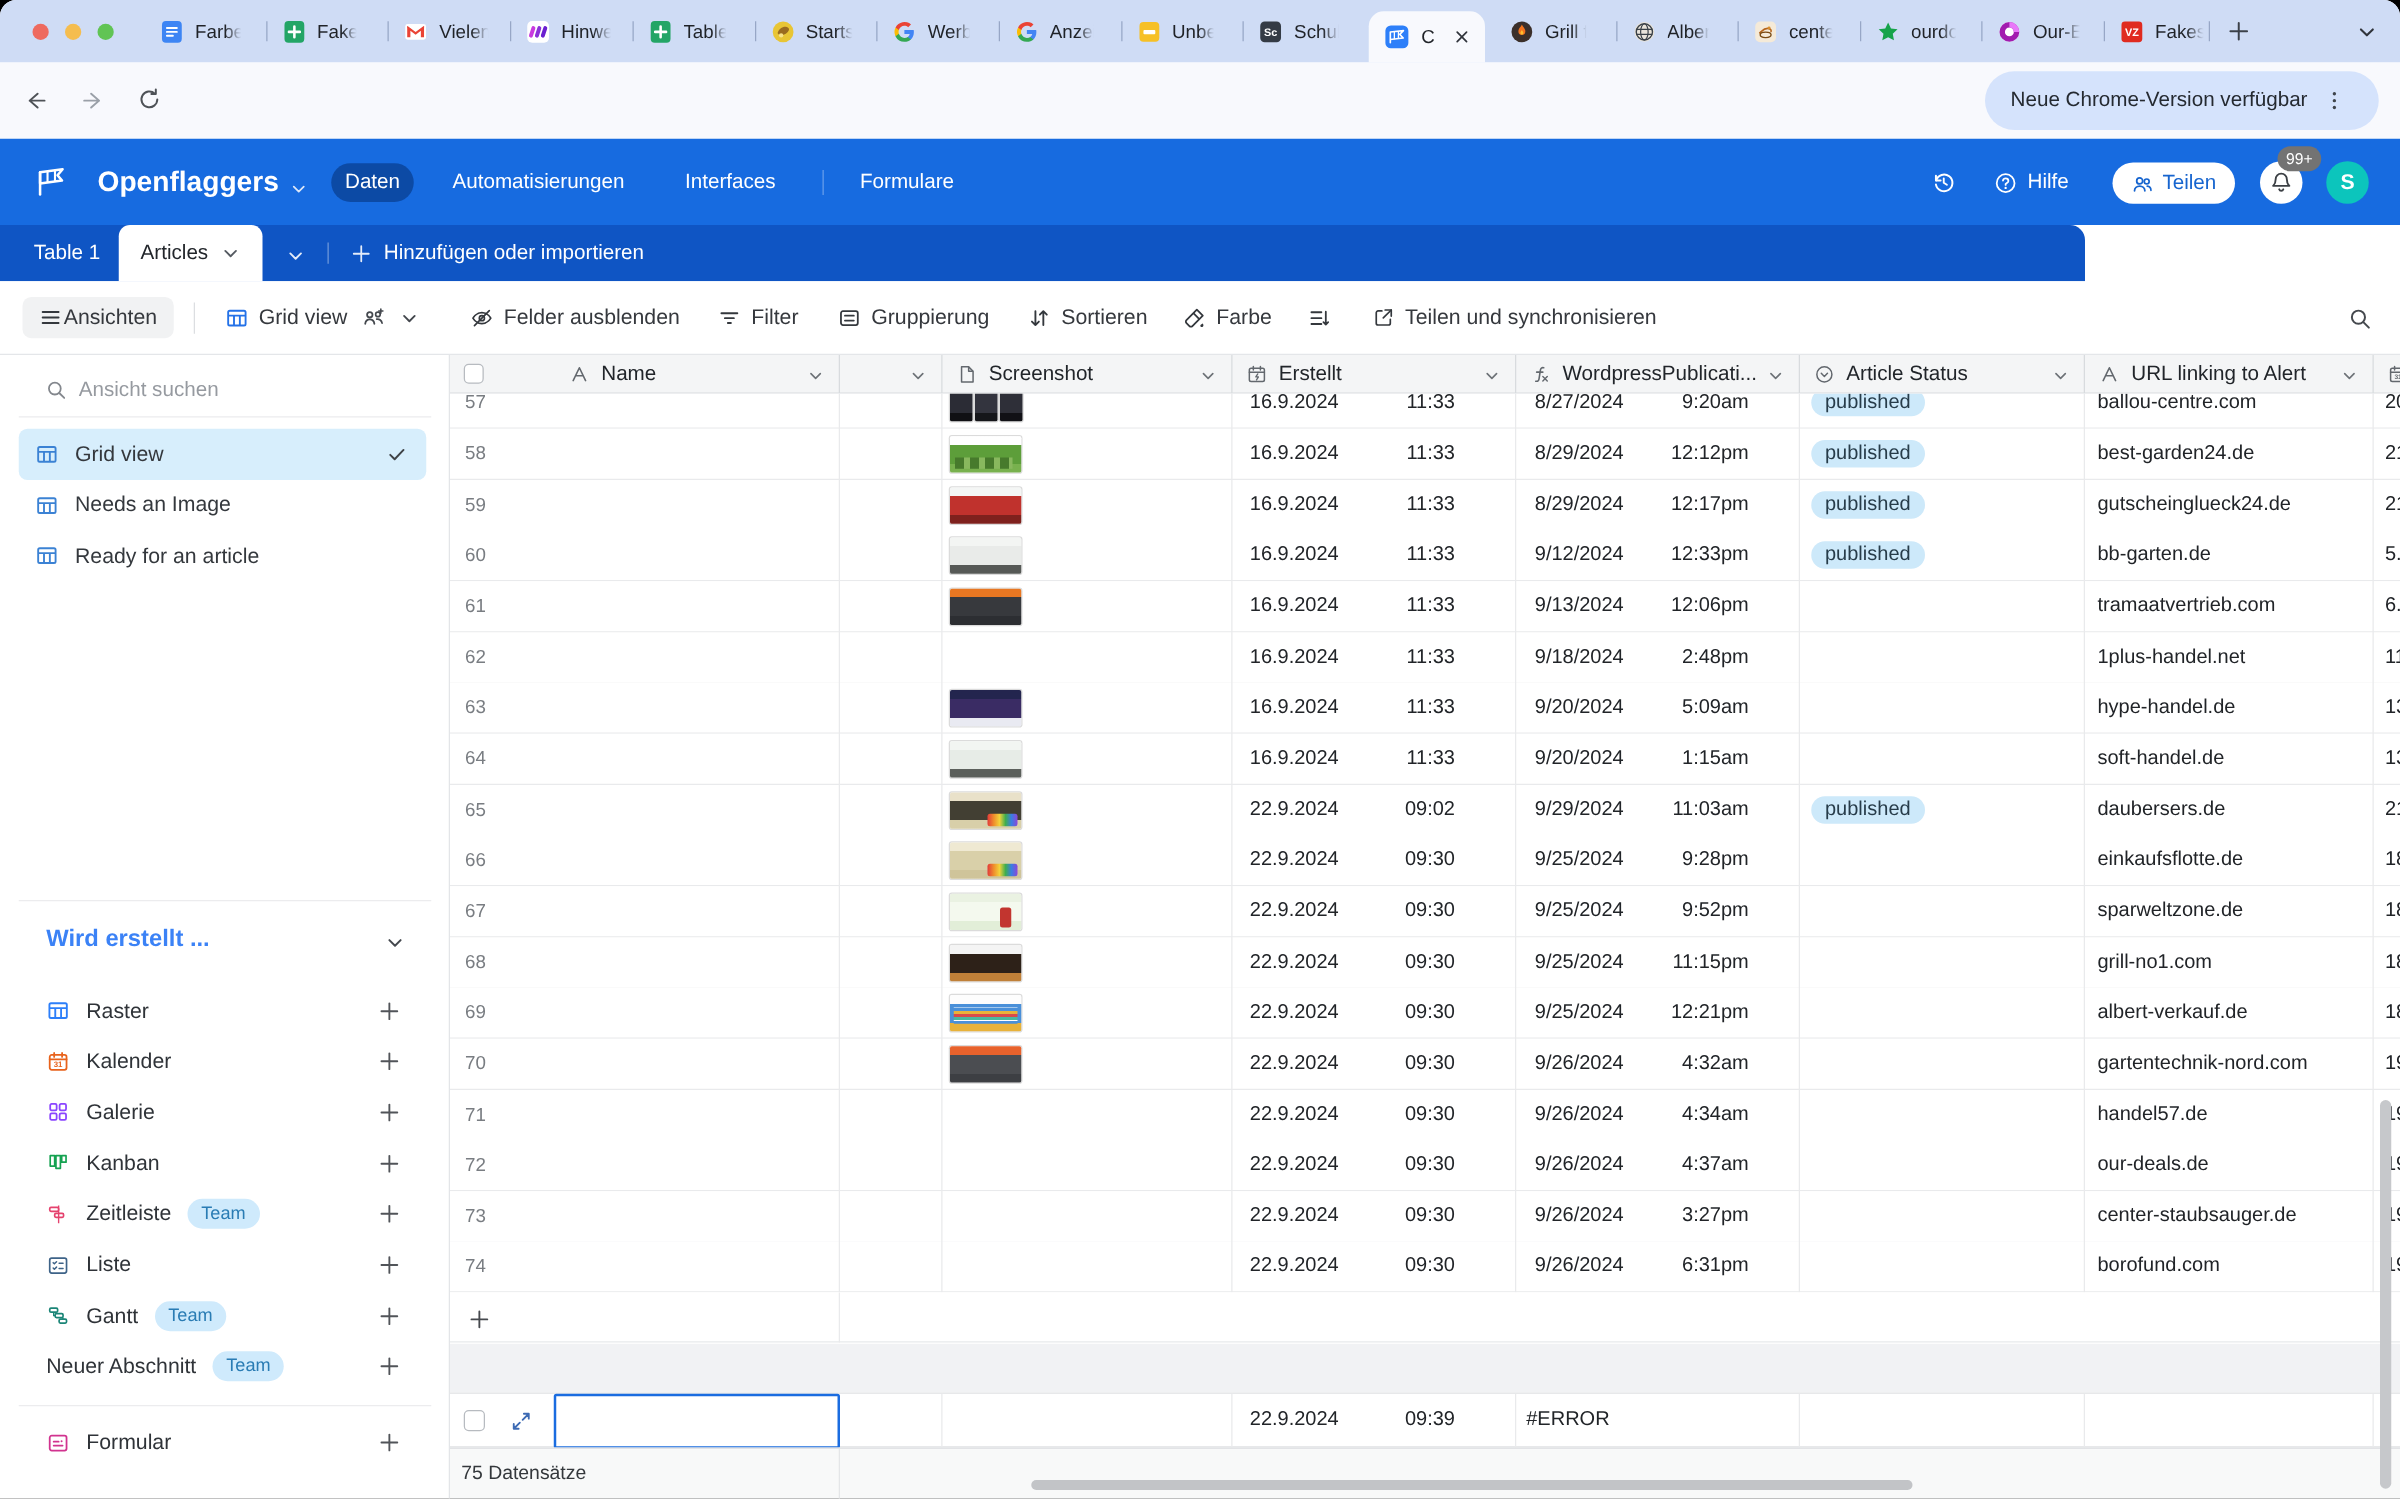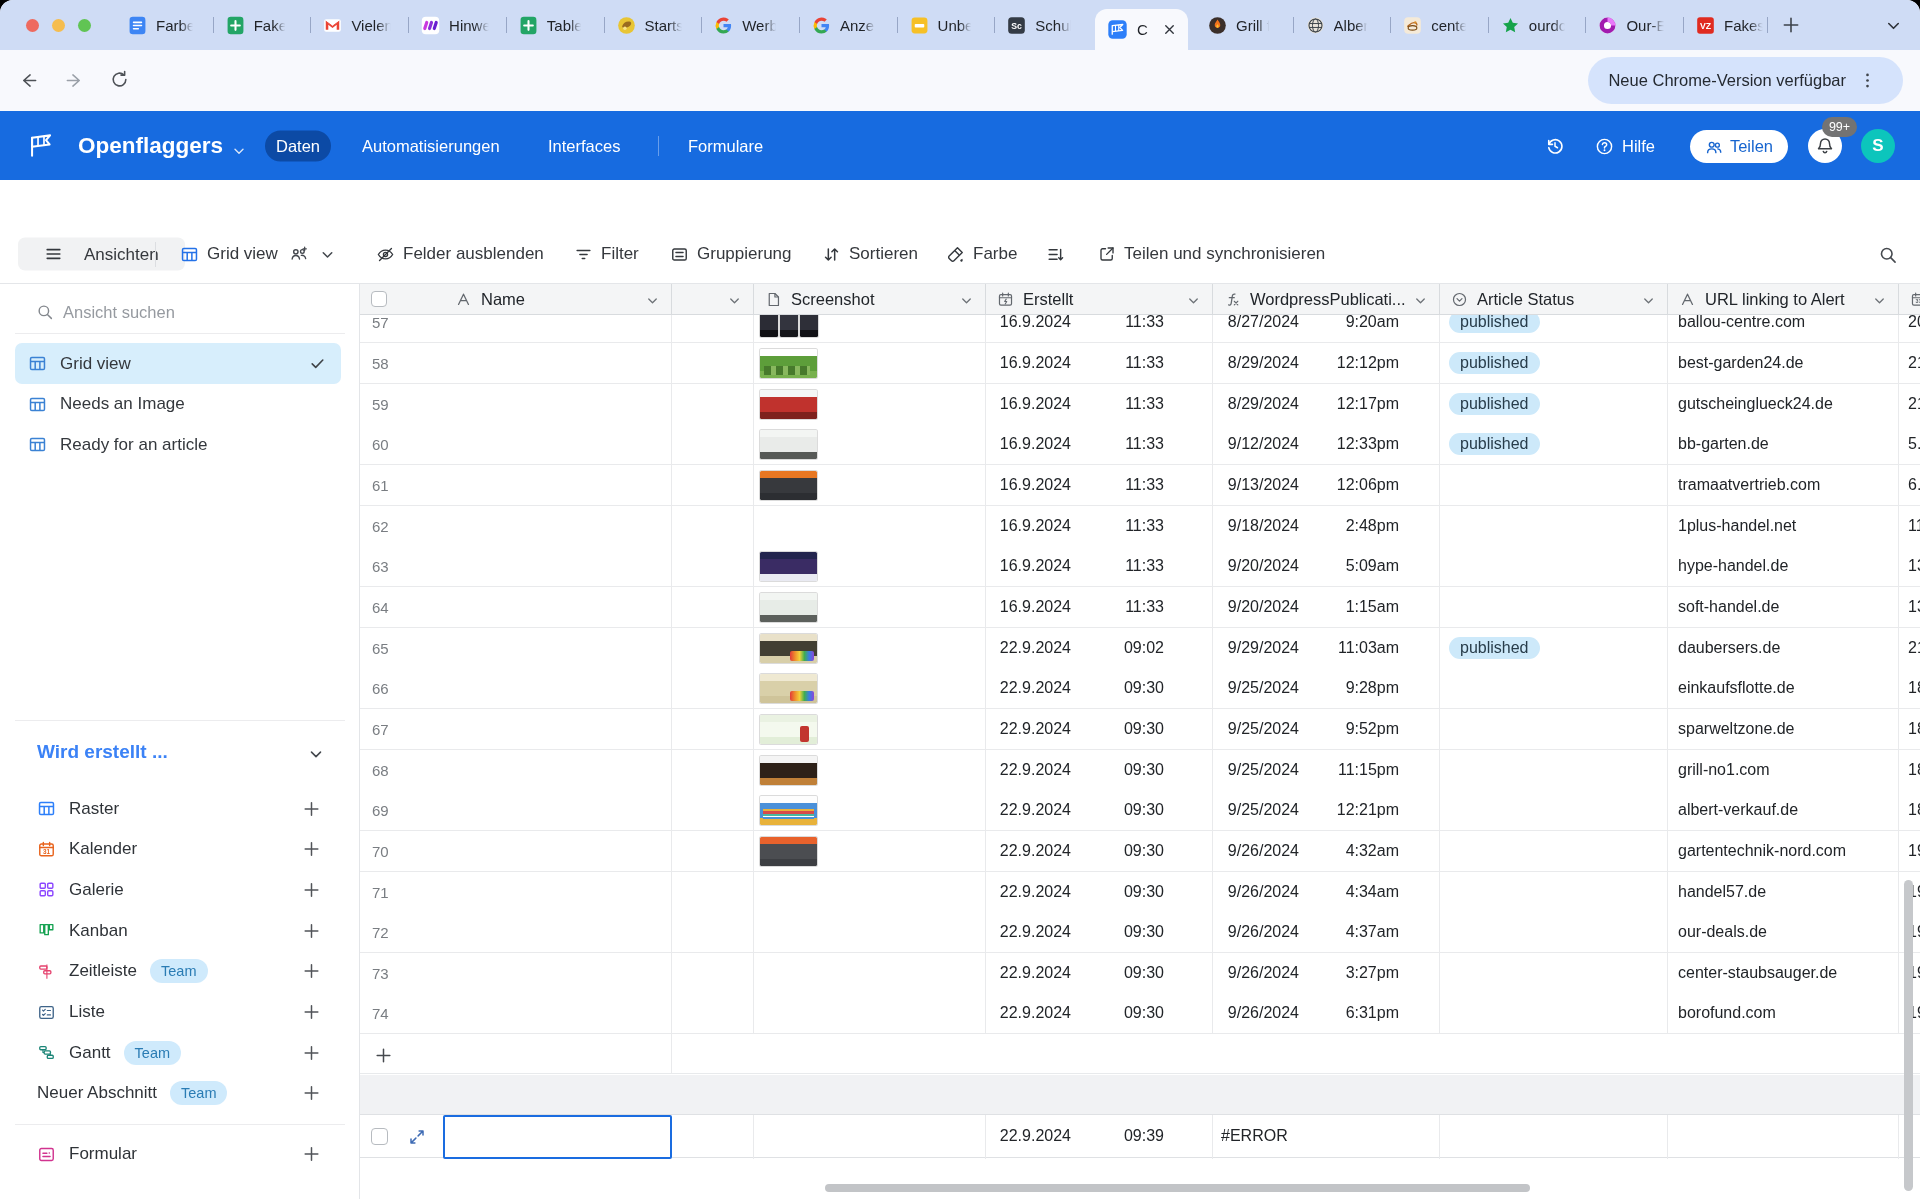--- a/index.html
+++ b/index.html
@@ -38,21 +38,21 @@
   #notif-badge { position:absolute; left:1822px; top:6px; min-width:35px; height:20px; background:#737373; border-radius:10px; color:#fff; font-size:12.5px; display:flex; align-items:center; justify-content:center; padding:0 6px; }
   #avatar-s { position:absolute; left:1861px; top:18px; width:34px; height:34px; border-radius:50%; background:#0cc5bc; color:#fff; font-size:17px; font-weight:600; display:flex; align-items:center; justify-content:center; }
 
   
   #articles-tab { position:absolute; left:95px; top:0; width:115px; height:45px; background:#fff; border-radius:9px 9px 0 0; display:flex; align-items:center; justify-content:center; gap:9px; }
   #articles-tab span { font-size:16.5px; color:#22262b; font-weight:500; }
 
   
   #toolbar { left:0; top:225px; width:1920px; height:59px; background:#fff; border-bottom:1px solid #e4e6e9; }
   .tbtn { position:absolute; top:50%; transform:translateY(-50%); display:flex; align-items:center; gap:8px; font-size:17px; color:#35383d; white-space:nowrap; }
-  #views-btn { left:18px; background:#f1f2f3; border-radius:7px; height:33px; padding:0 26px; gap:21px; font-weight:500; }
+  #views-btn { left:18px; background:#f1f2f3; border-radius:7px; height:33px; padding:0 13px; gap:1px; font-weight:500; }
 
   
   #sidebar { left:0; top:284px; width:360px; height:915px; background:#fff; border-right:1px solid #e3e5e8; }
   .sideitem { position:absolute; left:15px; width:326px; height:41px; display:flex; align-items:center; border-radius:7px; }
   .sideitem .icon { margin-left:13px; }
   .sideitem .lbl { margin-left:13px; font-size:17px; color:#34383d; font-weight:500; }
   .citem { position:absolute; left:0px; width:360px; height:41px; display:flex; align-items:center; }
   .citem .icon { margin-left:37px; width:18px; }
   .citem .lbl { margin-left:14px; font-size:17px; color:#2f3338; font-weight:500; white-space:nowrap; }
   .citem .noicon { margin-left:37px; font-size:17px; color:#2f3338; font-weight:500; white-space:nowrap; }
@@ -379,20 +379,43 @@
           <svg width="20" height="20" viewBox="0 0 24 24">
             <path d="M12 3.5c-3.2 0-5.4 2.4-5.4 5.5 0 4.2-1.6 5.4-2.4 6.2h15.6c-.8-.8-2.4-2-2.4-6.2 0-3.1-2.2-5.5-5.4-5.5z" fill="none" stroke="#3c4045" stroke-width="1.8" stroke-linejoin="round"></path>
             <path d="M10 18.5a2.1 2.1 0 0 0 4 0" fill="none" stroke="#3c4045" stroke-width="1.8" stroke-linecap="round"></path>
           </svg>
         </span>
       </div>
     <div id="notif-badge">99+</div>
     <div id="avatar-s">S</div>
   </div>
 
+  <div id="tablebar" class="abs">
+    <span class="hnav" style="left:27px;font-size:16.5px">Table 1</span>
+    <div id="articles-tab">
+      <span>Articles</span>
+      <span id="articles-chev">
+          <svg width="17" height="17" viewBox="0 0 24 24">
+            <path d="M6 9.5l6 6 6-6" fill="none" stroke="#565b62" stroke-width="2.1" stroke-linecap="round" stroke-linejoin="round"></path>
+          </svg>
+        </span>
+    </div>
+    <span class="abs" style="left:228px;top:16px">
+        <svg width="17" height="17" viewBox="0 0 24 24">
+          <path d="M6 9.5l6 6 6-6" fill="none" stroke="#e4ecf9" stroke-width="2.1" stroke-linecap="round" stroke-linejoin="round"></path>
+        </svg>
+      </span>
+    <span class="abs" style="left:262px;top:14px;width:1px;height:17px;background:rgba(255,255,255,0.4)"></span>
+    <span class="abs" style="left:280px;top:14px">
+        <svg width="18" height="18" viewBox="0 0 24 24">
+          <path d="M12 4v16M4 12h16" fill="none" stroke="#e4ecf9" stroke-width="1.9" stroke-linecap="round"></path>
+        </svg>
+      </span>
+    <span class="hnav" style="left:307px">Hinzufügen oder importieren</span>
+  </div>
 
   <div id="toolbar" class="abs">
     <div class="tbtn" id="views-btn">
       <span id="hamburger-icon">
           <svg width="19" height="19" viewBox="0 0 24 24">
             <path d="M4 6.5h16M4 12h16M4 17.5h16" stroke="#34383d" stroke-width="2" stroke-linecap="round"></path>
           </svg>
         </span>
       <span>Ansichten</span>
     </div>
@@ -1055,17 +1078,21 @@
     <span class="cell" style="right:756px">09:39</span>
     <span class="cell" style="left:861px">#ERROR</span>
     <span class="vline" style="left:393px;height:44px"></span>
     <span class="vline" style="left:625px;height:44px"></span>
     <span class="vline" style="left:852px;height:44px"></span>
     <span class="vline" style="left:1079px;height:44px"></span>
     <span class="vline" style="left:1307px;height:44px"></span>
     <span class="vline" style="left:1538px;height:44px"></span>
   </div>
 
+  <div id="summarybar" class="abs">
+    <span id="record-count">75 Datensätze</span>
+    <span class="abs" style="left:311px;top:0;width:1px;height:41px;background:#e4e6e8"></span>
+  </div>
 
   <div id="hscroll" class="abs"></div>
   <div id="vscroll" class="abs"></div>
 
 </div>
 
 </body></html>

